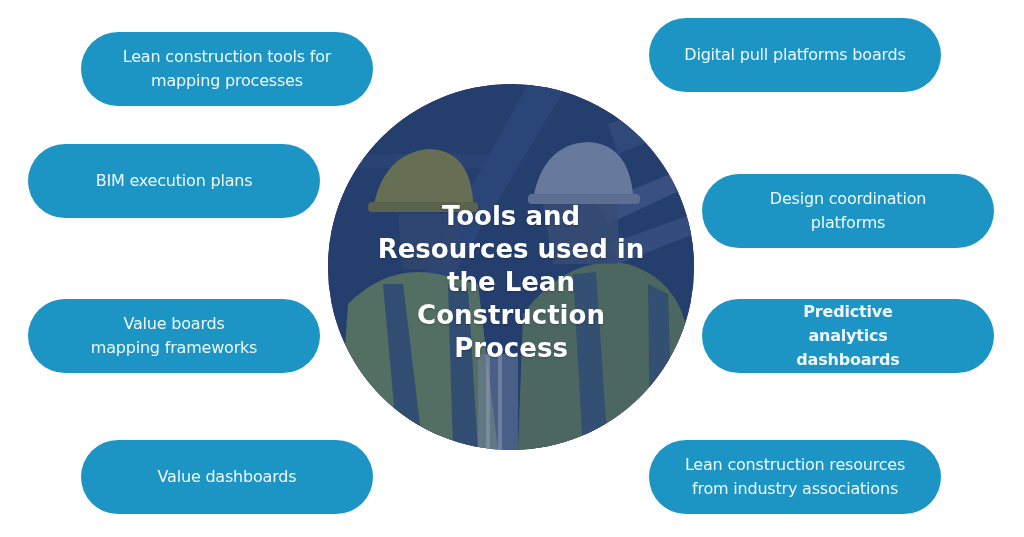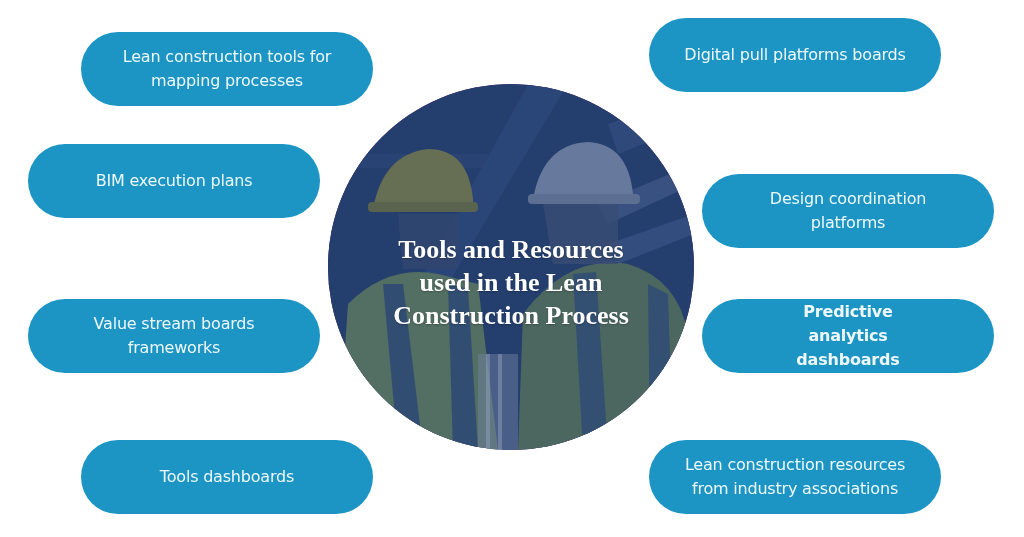--- a/index.html
+++ b/index.html
@@ -13,21 +13,20 @@
     border-radius: 37px; background: #1c95c4;
     display: flex; align-items: center; justify-content: center;
     text-align: center; color: #eef8fc;
     font-size: 16px; line-height: 24px; letter-spacing: -0.2px;
     box-sizing: border-box; padding: 0 30px;
   }
   .circle {
     position: absolute; left: 328px; top: 84px; width: 366px; height: 366px;
     border-radius: 50%; overflow: hidden;
     background: #701a75;
-    font-family: Liberation Serif, serif;
   }
   .circle svg { position: absolute; left: 0; top: 0; }
   .circle-title {
     position: absolute; left: 0; top: 0; width: 100%; height: 100%;
     display: flex; align-items: center; justify-content: center;
     text-align: center; color: #ffffff; font-weight: bold;
     font-size: 26px; line-height: 33px; padding-top: 30px; box-sizing: border-box;
     text-shadow: 0 1px 2px rgba(0,0,0,0.25);
   }
   .circle-title span { display: block; width: 280px; }
@@ -80,25 +79,25 @@
   <div class="pill" style="left:649px; top:18px;">
     <span>Digital pull platforms boards</span>
   </div>
   <div class="pill" style="left:28px; top:144px;">
     <span>BIM execution plans</span>
   </div>
   <div class="pill" style="left:702px; top:158px;margin-top:16px;">
     <span>Design coordination platforms</span>
   </div>
   <div class="pill" style="left:28px; top:299px; padding:0 60px;">
-    <span>Value stream boards frameworks</span>
+    <span>Value boards mapping frameworks</span>
   </div>
   <div class="pill" style="left:702px; top:299px; padding:0 60px;font-weight:bold;">
     <span>Predictive analytics dashboards</span>
   </div>
   <div class="pill" style="left:81px; top:440px;">
-    <span>Tools dashboards</span>
+    <span>Value dashboards</span>
   </div>
   <div class="pill" style="left:649px; top:440px;">
     <span>Lean construction resources from industry associations</span>
   </div>
 
 </div>
 
 </body></html>

